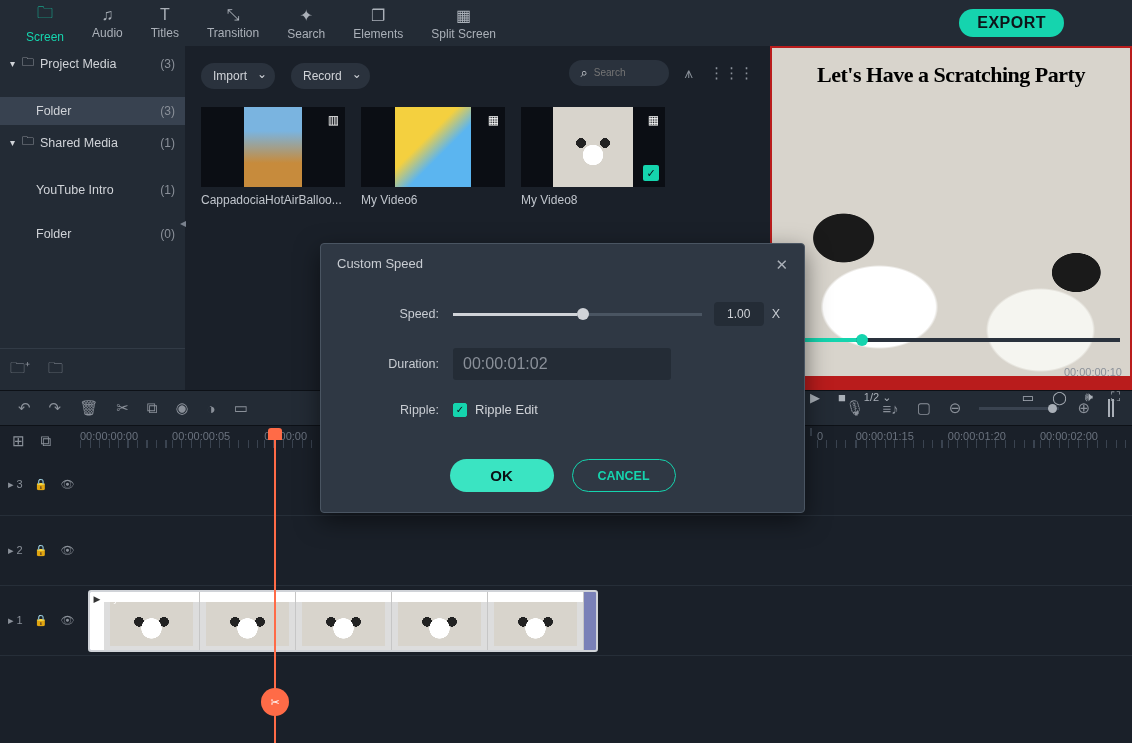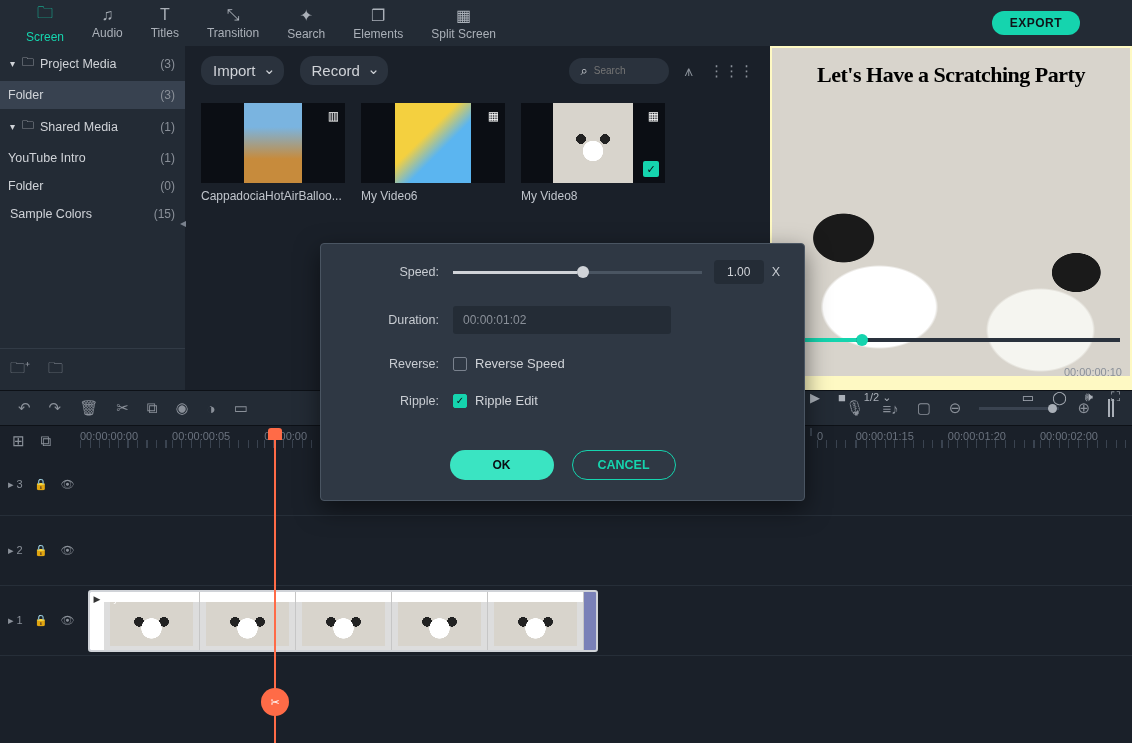--- a/index.html
+++ b/index.html
@@ -1,53 +1,53 @@
 <!DOCTYPE html>
 <html><head>
 <meta charset="utf-8">
 <style>
 * { margin: 0; padding: 0; box-sizing: border-box; }
 body { font-family: -apple-system, 'Segoe UI', sans-serif; background: #1a2029; color: #d0d3d8; font-size: 13px; width: 1132px; height: 743px; overflow: hidden; position: relative; }
 .top-nav { height: 46px; display: flex; align-items: center; background: #232b35; padding: 0 12px; }
 .nav-item { display: flex; flex-direction: column; align-items: center; padding: 4px 14px; cursor: pointer; color: #aab0b8; font-size: 12px; }
 .nav-item.active { color: #15d4ae; border-bottom: 2px solid #15d4ae; }
 .nav-icon { font-size: 16px; margin-bottom: 2px; }
-.export-btn { margin-left: auto; margin-right: 40px; background: #15d4ae; color: #0f1419; border: none; padding: 5px 18px; border-radius: 14px; font-weight: 600; font-size: 12px; cursor: pointer; letter-spacing: 0.5px; }
+.export-btn { margin-left: auto; margin-right: 56px; background: #15d4ae; color: #0f1419; border: none; padding: 5px 18px; border-radius: 14px; font-weight: 600; font-size: 16px; cursor: pointer; letter-spacing: 0.5px; }
 
 .middle { display: flex; height: 344px; }
 .sidebar { width: 185px; background: #232b35; display: flex; flex-direction: column; }
 .sidebar-list { flex: 1; }
 .sidebar-item { display: flex; align-items: center; padding: 7px 10px; cursor: pointer; font-size: 12.5px; }
 .sidebar-item.selected { background: #384250; }
-.sidebar-item.child { padding-left: 8px; }
+.sidebar-item.child { padding-left: 36px; margin-top: 16px; }
 .chevron { width: 12px; display: inline-block; font-size: 10px; }
 .folder-icon { margin-right: 6px; font-size: 12px; }
 .sidebar-label { flex: 1; }
 .sidebar-count { color: #8a9099; font-size: 12px; }
 .sidebar-bottom { padding: 8px 10px; border-top: 1px solid #323b46; display: flex; gap: 18px; }
 
 .media-pane { flex: 1; background: #1a2029; display: flex; flex-direction: column; }
 .media-toolbar { display: flex; align-items: center; gap: 16px; padding: 10px 16px; }
-.dropdown { background: #2a323d; padding: 6px 28px 6px 12px; border-radius: 13px; cursor: pointer; position: relative; font-size: 15px; }
+.dropdown { background: #2a323d; padding: 6px 28px 6px 12px; border-radius: 13px; cursor: pointer; position: relative; font-size: 12px; margin-top: 7px; }
 .dropdown::after { content: '⌄'; position: absolute; right: 8px; top: 4px; }
 .search-box { background: #2a323d; border-radius: 14px; padding: 5px 12px; display: flex; align-items: center; gap: 6px; width: 100px; }
 .search-box input { background: transparent; border: none; outline: none; color: #d0d3d8; width: 60px; font-size: 10px; }
 .toolbar-icon { cursor: pointer; color: #8a9099; font-size: 15px; }
 
 .media-grid { display: flex; gap: 16px; padding: 8px 16px; }
 .media-item { width: 144px; }
 .thumb { width: 144px; height: 80px; background: #0b0e14; position: relative; display: flex; align-items: center; justify-content: center; }
 .thumb-inner { width: 58px; height: 80px; background: linear-gradient(180deg, #7ab4e0 30%, #c78b3c 70%); }
 .thumb-inner2 { width: 76px; height: 80px; background: linear-gradient(135deg, #f4d03f 40%, #5bb5f0 60%); }
 .thumb-inner3 { width: 80px; height: 80px; background: #eee; position: relative; }
 .thumb-badge { position: absolute; top: 6px; right: 6px; font-size: 12px; color: #fff; }
 .thumb-check { position: absolute; bottom: 6px; right: 6px; background: #15d4ae; color: #0a0f14; width: 16px; height: 16px; border-radius: 2px; display: flex; align-items: center; justify-content: center; font-size: 11px; }
 .media-name { font-size: 12px; margin-top: 6px; color: #c0c5cc; white-space: nowrap; overflow: hidden; text-overflow: ellipsis; }
 
-.preview-pane { width: 362px; background: #fef9c3; display: flex; flex-direction: column; }
+.preview-pane { width: 362px; background: #b91c1c; display: flex; flex-direction: column; }
 .preview-frame { height: 328px; background: #d8d4cc; position: relative; margin: 2px; display: flex; flex-direction: column; align-items: center; justify-content: flex-start; overflow: hidden; }
 .preview-title { font-family: 'Times New Roman', serif; font-weight: 700; font-size: 22px; color: #000; margin-top: 14px; letter-spacing: -0.5px; }
 .panda { position: absolute; bottom: 0; left: 0; right: 0; height: 230px; background: radial-gradient(ellipse 140px 100px at 30% 70%, #fff 40%, transparent 42%), radial-gradient(ellipse 50px 40px at 20% 40%, #1a1a1a 60%, transparent 62%), radial-gradient(ellipse 130px 100px at 75% 80%, #f5f5f0 40%, transparent 42%), radial-gradient(ellipse 40px 32px at 85% 55%, #1a1a1a 60%, transparent 62%), #d8d4cc; }
 .pv-progress { height: 4px; background: #2a323d; position: relative; margin: 10px 12px 0; }
 .pv-progress-fill { height: 100%; width: 22%; background: #15d4ae; }
 .pv-knob { position: absolute; top: -4px; left: 22%; width: 12px; height: 12px; background: #15d4ae; border-radius: 50%; }
 .pv-marks { display: flex; justify-content: space-between; padding: 3px 10px; color: #8a9099; font-size: 11px; align-items: center; margin-top: 21px; }
 .pv-controls { display: flex; align-items: center; gap: 18px; padding: 8px 12px; color: #aab0b8; }
 .pv-controls .spacer { flex: 1; }
 
@@ -83,25 +83,25 @@
 .modal-title .spacer { flex: 1; }
 .modal-close { cursor: pointer; color: #aab0b8; font-size: 15px; }
 .modal-body { padding: 16px 24px 8px 50px; }
 .modal-row { display: flex; align-items: center; margin-bottom: 22px; }
 .modal-label { width: 82px; text-align: right; padding-right: 14px; color: #c8ccd2; font-size: 12.5px; }
 .slider-track { flex: 1; height: 3px; background: #4a5562; position: relative; margin-right: 12px; }
 .slider-fill { height: 100%; width: 50%; background: #d0d3d8; }
 .slider-thumb { position: absolute; left: 50%; top: -5px; width: 12px; height: 12px; background: #d0d3d8; border-radius: 50%; }
 .speed-val { background: #242c36; width: 50px; text-align: center; padding: 5px 0; border-radius: 4px; font-size: 12px; }
 .x-mark { margin-left: 8px; color: #c8ccd2; font-size: 12.5px; }
-.duration-input { background: #242c36; flex: 1; padding: 7px 10px; border-radius: 3px; color: #8a9099; font-size: 12px; max-width: 218px; }
+.duration-input { background: #242c36; flex: 1; padding: 7px 10px; border-radius: 3px; color: #8a9099; font-size: 16px; max-width: 218px; }
 .chk { width: 14px; height: 14px; border: 1.5px solid #7a828e; border-radius: 2px; display: inline-flex; align-items: center; justify-content: center; margin-right: 8px; }
 .chk.checked { background: #15d4ae; border-color: #15d4ae; color: #0a0f14; font-size: 10px; }
 .modal-footer { display: flex; justify-content: center; gap: 18px; padding: 12px 0 20px; }
-.btn-ok { background: #3ae4c2; color: #0a0f14; border: none; border-radius: 18px; width: 104px; padding: 8px 0; font-weight: 600; cursor: pointer; font-size: 12px; }
+.btn-ok { background: #3ae4c2; color: #0a0f14; border: none; border-radius: 18px; width: 104px; padding: 8px 0; font-weight: 600; cursor: pointer; font-size: 15px; }
 .btn-cancel { background: transparent; color: #15d4ae; border: 1.5px solid #15d4ae; border-radius: 18px; width: 104px; padding: 7px 0; font-weight: 600; cursor: pointer; font-size: 12.5px; }
 .collapse-handle { position: absolute; left: 180px; top: 216px; font-size: 12px; color: #7a828e; z-index: 3; cursor: pointer; }
 .vbar { width: 6px; height: 18px; background: linear-gradient(90deg, #aab0b8 2px, transparent 2px 4px, #aab0b8 4px); }
 </style>
 </head>
 <body>
 
 <div class="top-nav">
   <div class="nav-item active">
       <span class="nav-icon">🗀</span>
@@ -153,24 +153,20 @@
           <span class="sidebar-label">Shared Media</span>
           <span class="sidebar-count">(1)</span>
         </div>
       <div class="sidebar-item child">
           <span class="sidebar-label">YouTube Intro</span>
           <span class="sidebar-count">(1)</span>
         </div>
       <div class="sidebar-item child">
           <span class="sidebar-label">Folder</span>
           <span class="sidebar-count">(0)</span>
-        </div>
-      <div class="sidebar-item">
-          <span class="sidebar-label">Sample Colors</span>
-          <span class="sidebar-count">(15)</span>
         </div>
     </div>
     <div class="sidebar-bottom">
       <span class="toolbar-icon">🗀⁺</span>
       <span class="toolbar-icon">🗀</span>
     </div>
   </div>
   <span class="collapse-handle">◂</span>
 
   <div class="media-pane">
@@ -331,40 +327,40 @@
           <div class="clip-frame">
               <div class="clip-panda"></div>
             </div>
         </div>
       </div>
     </div>
   </div>
 </div>
 
 <div class="modal">
+  <div class="modal-title">
+      <span>Custom Speed</span>
+      <div class="spacer"></div>
+      <span class="modal-close">✕</span>
+    </div>
   <div class="modal-body">
     <div class="modal-row">
       <div class="modal-label">Speed:</div>
       <div class="slider-track">
           <div class="slider-fill"></div>
           <div class="slider-thumb"></div>
         </div>
       <div class="speed-val">1.00</div>
       <div class="x-mark">X</div>
     </div>
     <div class="modal-row">
       <div class="modal-label">Duration:</div>
       <div class="duration-input">00:00:01:02</div>
     </div>
     <div class="modal-row">
-      <div class="modal-label">Reverse:</div>
-      <span class="chk"></span>
-      <span>Reverse Speed</span>
-    </div>
-    <div class="modal-row">
       <div class="modal-label">Ripple:</div>
       <span class="chk checked">✓</span>
       <span>Ripple Edit</span>
     </div>
   </div>
   <div class="modal-footer">
     <button class="btn-ok">OK</button>
     <button class="btn-cancel">CANCEL</button>
   </div>
 </div>

